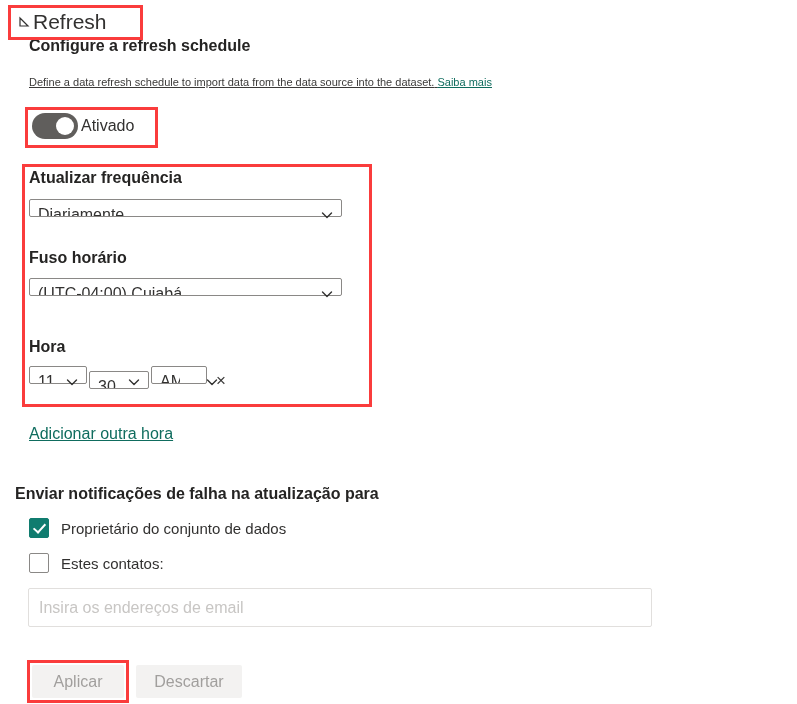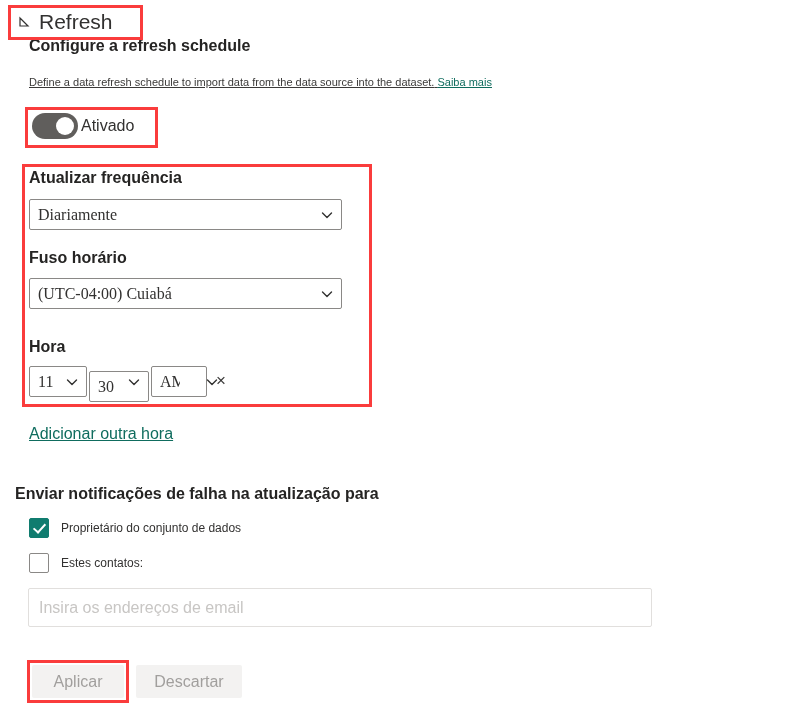--- a/index.html
+++ b/index.html
@@ -34,21 +34,21 @@
   
   .section-title {
     position: absolute;
     left: 18px;
     top: 8px;
     font-size: 21px;
     font-weight: 400;
     color: #323130;
     display: flex;
     align-items: center;
-    gap: 7px;
+    gap: 1px;
     line-height: 28px;
     white-space: nowrap;
   }
   .collapse-icon {
     display: inline-block;
     width: 14px;
     height: 14px;
     position: relative;
     flex: 0 0 auto;
   }
@@ -127,25 +127,25 @@
   #lbl-freq { left: 29px; top: 169px; }
   #lbl-tz   { left: 29px; top: 249px; }
   #lbl-hour { left: 29px; top: 338px; }
 
   select.combo {
     position: absolute;
     box-sizing: border-box;
     border: 1px solid #8a8886;
     border-radius: 2px;
     background: #ffffff;
-    font-family: Liberation Serif, serif;
+    font-family: Liberation Sans, sans-serif;
     font-size: 16px;
     color: #323130;
     padding: 0 26px 0 8px;
-    height: 31px;
+    height: 18px;
     line-height: 29px;
     -webkit-appearance: none;
     -moz-appearance: none;
     appearance: none;
     cursor: pointer;
     outline: none;
   }
   .combo-wrap { position: absolute; }
   .chev {
     position: absolute;
@@ -229,21 +229,21 @@
     position: absolute;
     left: 6px;
     top: 2px;
     width: 5px;
     height: 10px;
     border: solid #ffffff;
     border-width: 0 2px 2px 0;
     transform: rotate(42deg);
   }
   .cb-label {
-    font-size: 12px;
+    font-size: 15px;
     color: #323130;
     white-space: nowrap;
   }
 
   #email-input {
     position: absolute;
     left: 28px;
     top: 588px;
     width: 624px;
     height: 39px;

